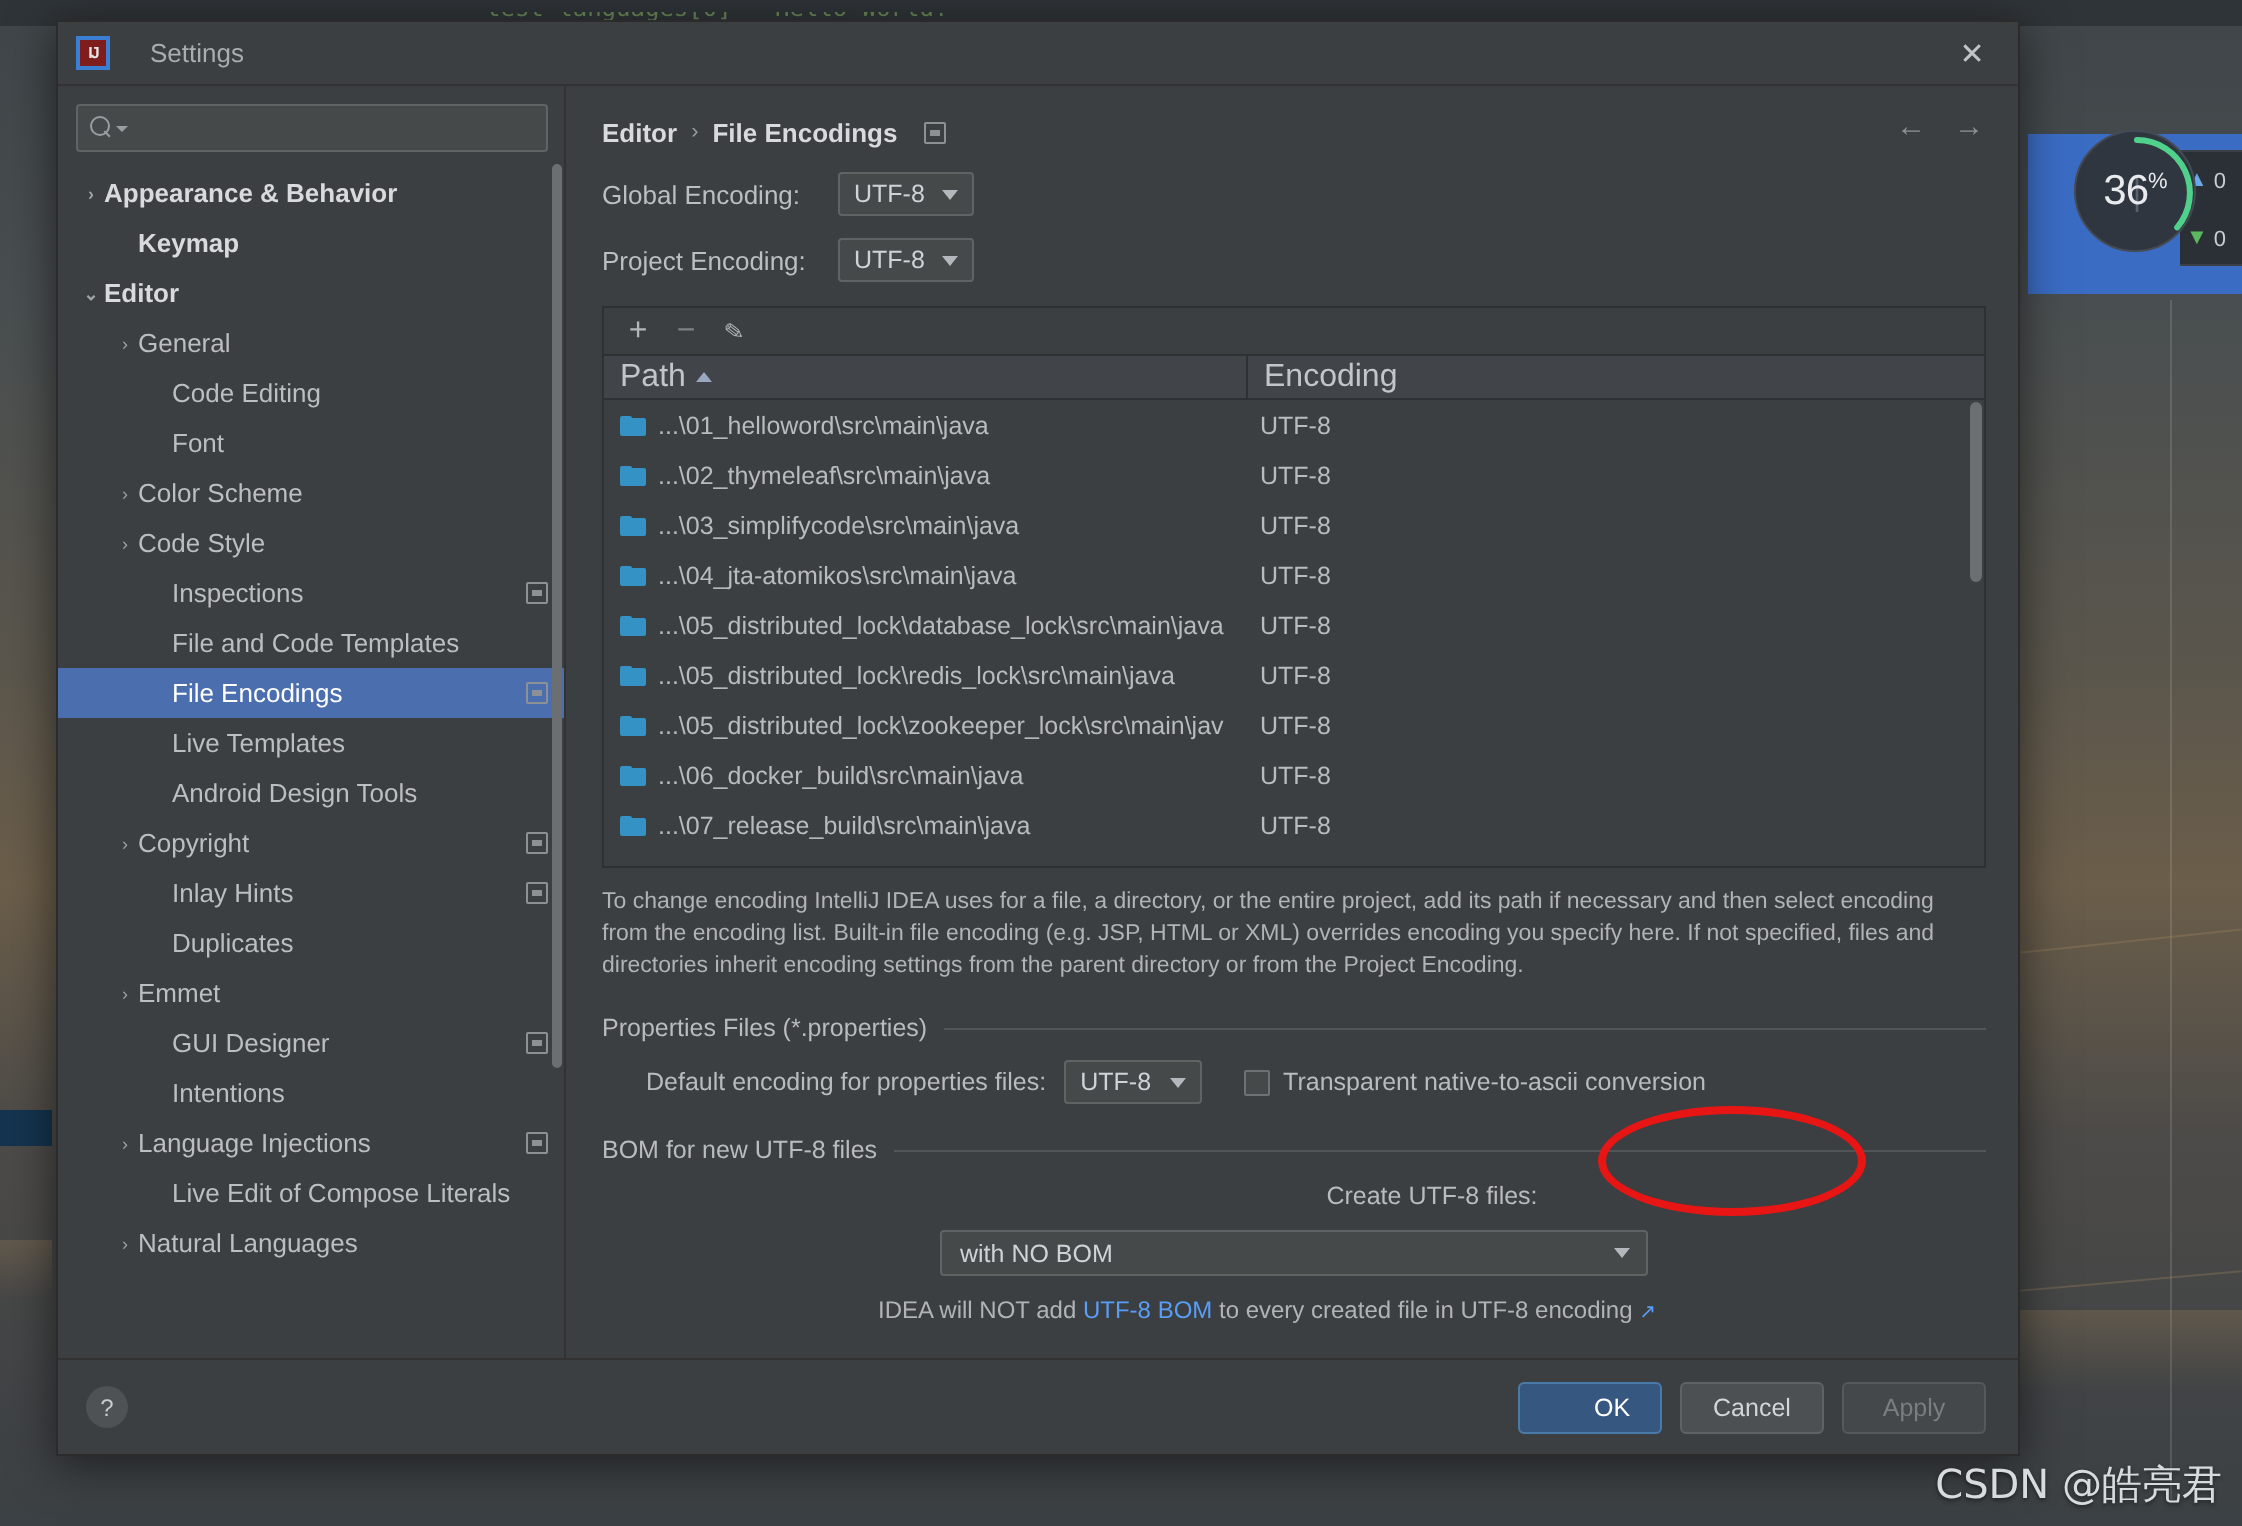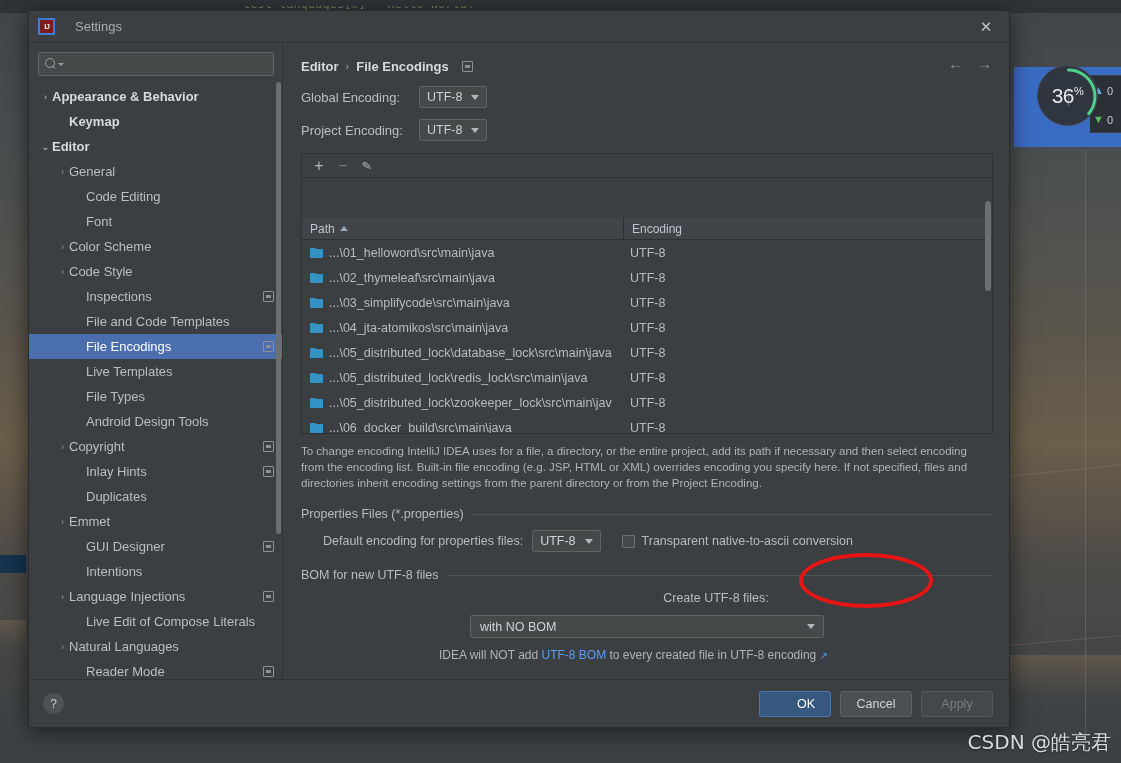--- a/index.html
+++ b/index.html
@@ -240,21 +240,21 @@
     width: 24px; height: 22px; display: flex; align-items: center;
     justify-content: center; cursor: pointer; color: #b2b5b9;
   }
   .tb-plus { font-size: 16px; line-height: 1; }
   .tb-minus { font-size: 16px; line-height: 1; color: #7d8084; }
   .tb-pencil { font-size: 12px; transform: rotate(-8deg); }
   #table-head {
     height: 22px; background: #41454a;
     border-bottom: 1px solid #2e3133;
     display: flex; align-items: center;
-    font-size: 12px; color: #c2c5c9; margin-top: 40px;
+    font-size: 16px; color: #c2c5c9;
   }
   #table-head .th { padding-left: 8px; display: flex; align-items: center; gap: 5px; }
   #table-head .th.path { width: 322px; flex: 0 0 322px; border-right: 1px solid #2e3133; height: 100%; }
   #table-head .sort-asc {
     border-left: 4px solid transparent; border-right: 4px solid transparent;
     border-bottom: 5px solid #9aa7c0;
   }
   #table-rows { flex: 1; overflow: hidden; position: relative; }
   .trow {
     height: 25px; display: flex; align-items: center;
@@ -472,24 +472,20 @@
               <span class="badge">
                 <i></i>
               </span>
             </div>
             <div class="tree-item">
               <span class="arrow" style="margin-left: 44px;"></span>
               <span class="lbl">Live Templates</span>
             </div>
             <div class="tree-item">
               <span class="arrow" style="margin-left: 44px;"></span>
-              <span class="lbl">File Types</span>
-            </div>
-            <div class="tree-item">
-              <span class="arrow" style="margin-left: 44px;"></span>
               <span class="lbl">Android Design Tools</span>
             </div>
             <div class="tree-item">
               <span class="arrow" style="margin-left: 27px;">›</span>
               <span class="lbl">Copyright</span>
               <span class="badge">
                 <i></i>
               </span>
             </div>
             <div class="tree-item">
@@ -525,27 +521,20 @@
                 <i></i>
               </span>
             </div>
             <div class="tree-item">
               <span class="arrow" style="margin-left: 44px;"></span>
               <span class="lbl">Live Edit of Compose Literals</span>
             </div>
             <div class="tree-item">
               <span class="arrow" style="margin-left: 27px;">›</span>
               <span class="lbl">Natural Languages</span>
-            </div>
-            <div class="tree-item">
-              <span class="arrow" style="margin-left: 44px;"></span>
-              <span class="lbl">Reader Mode</span>
-              <span class="badge">
-                <i></i>
-              </span>
             </div>
             <div id="tree-scroll">
               <div class="thumb"></div>
             </div>
           </div>
       </div>
 
       <div id="content">
 
         <div id="breadcrumb">

